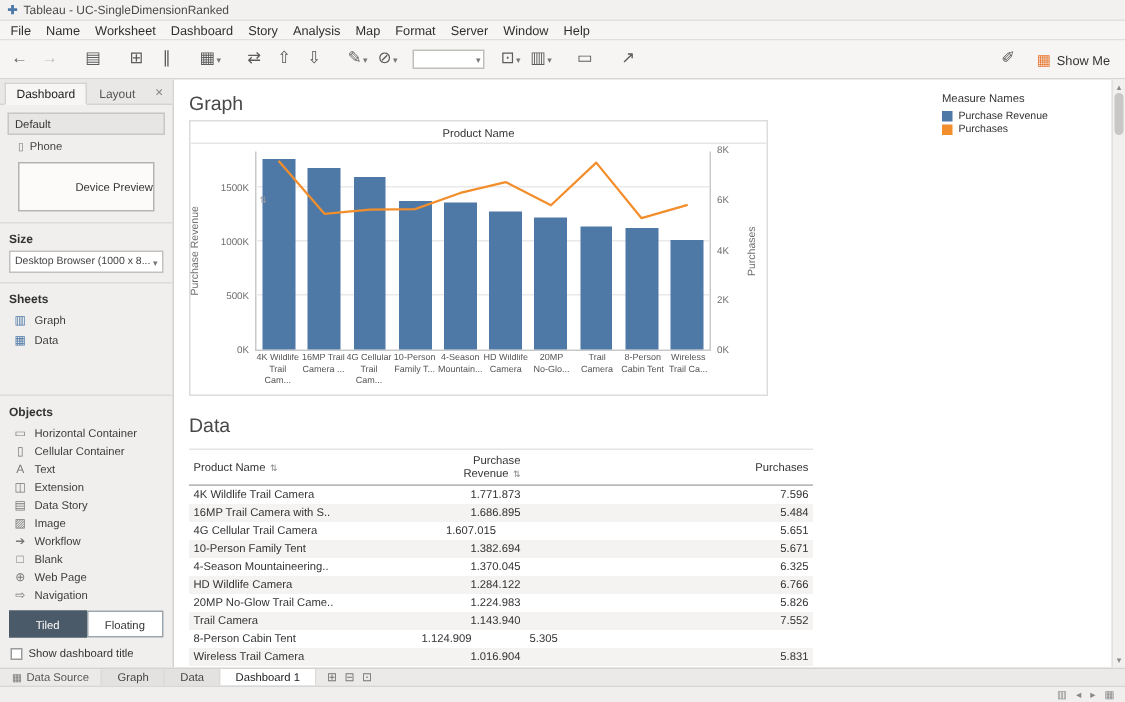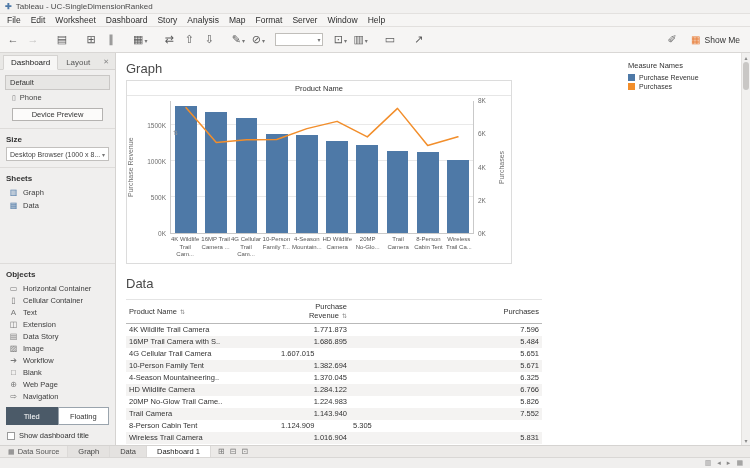--- a/index.html
+++ b/index.html
@@ -28,21 +28,21 @@
 
   
   .sidebar { width:116px; flex:0 0 116px; background:#f0efee; border-right:1px solid #d5d3d1; display:flex; flex-direction:column; overflow:hidden;}
   .side-tabs { display:flex; align-items:flex-end; height:17px; background:#e9e8e6; border-bottom:1px solid #d5d3d1; padding:2px 3px 0 3px; gap:1px; flex:0 0 17px;}
   .side-tab { padding:2px 7px 2px; font-size:8px; color:#555; }
   .side-tab.active { background:#f7f6f5; border:1px solid #d5d3d1; border-bottom:1px solid #f7f6f5; color:#222; margin-bottom:-1px;}
   .side-close { margin-left:auto; font-size:7px; color:#888; padding:0 3px 3px 0;}
   .default-box { margin:5px 5px 0; border:1px solid #c9c7c5; background:#e7e6e4; font-size:7.5px; padding:2px 4px; color:#333;}
   .phone-row { margin:3px 5px 0 12px; font-size:7.5px; display:flex; gap:4px; align-items:center; color:#444;}
   .phone-row .icn { color:#777; font-size:7px; }
-  .device-preview { margin:6px 12px 5px; border:1px solid #b5b3b1; background:#fcfbfa; text-align:center; font-size:7.5px; padding:1px 0; color:#333; font-family:"Liberation Sans",sans-serif;}
+  .device-preview { margin:6px 12px 5px; border:1px solid #b5b3b1; background:#fcfbfa; text-align:right; font-size:7.5px; padding:11px 0; color:#333; font-family:"Liberation Sans",sans-serif;}
   .divider { border-top:1px solid #dedcda; margin:2px 0; }
   .section-label { font-size:8px; font-weight:bold; color:#333; margin:4px 6px 3px; }
   .size-dropdown { margin:0 6px 4px; border:1px solid #c2c0be; background:#fff; font-size:7px; padding:2.5px 3px; display:flex; justify-content:space-between; align-items:center; color:#444; white-space:nowrap; overflow:hidden;}
   .sheet-row { display:flex; gap:5px; font-size:7.5px; padding:2px 9px; align-items:center; color:#3c3c3c;}
   .sheet-row .icn { color:#4e79a7; font-size:8px; width:9px; text-align:center;}
   .spacer { flex:1; }
   .object-row { display:flex; gap:5px; font-size:7.5px; padding:1.5px 9px; align-items:center; color:#3c3c3c; white-space:nowrap; overflow:hidden;}
   .object-row .icn { color:#777; font-size:8px; width:9px; text-align:center; flex:0 0 9px;}
   .tile-float { display:flex; margin:5px 6px 2px; }
   .tf-btn { flex:1; text-align:center; font-size:7.5px; padding:3.5px 0; border:1px solid #9aa4ad; background:#fff; color:#333;}
@@ -105,21 +105,21 @@
 
 <div class="app">
 
   <div class="titlebar">
     <span class="logo">✚</span>
     <span>Tableau - UC-SingleDimensionRanked</span>
   </div>
 
   <div class="menubar">
       <span class="menu-item">File</span>
-      <span class="menu-item">Edit</span>
+      <span class="menu-item">Name</span>
       <span class="menu-item">Worksheet</span>
       <span class="menu-item">Dashboard</span>
       <span class="menu-item">Story</span>
       <span class="menu-item">Analysis</span>
       <span class="menu-item">Map</span>
       <span class="menu-item">Format</span>
       <span class="menu-item">Server</span>
       <span class="menu-item">Window</span>
       <span class="menu-item">Help</span>
     </div>
@@ -353,21 +353,21 @@
               <td style="text-align: right;">1.771.873</td>
               <td style="text-align: right;">7.596</td>
             </tr>
             <tr>
               <td style="text-align: left;">16MP Trail Camera with S..</td>
               <td style="text-align: right;">1.686.895</td>
               <td style="text-align: right;">5.484</td>
             </tr>
             <tr>
               <td style="text-align: left;">4G Cellular Trail Camera</td>
-              <td style="text-align: left;">1.607.015</td>
+              <td style="text-align: center;">1.607.015</td>
               <td style="text-align: right;">5.651</td>
             </tr>
             <tr>
               <td style="text-align: left;">10-Person Family Tent</td>
               <td style="text-align: right;">1.382.694</td>
               <td style="text-align: right;">5.671</td>
             </tr>
             <tr>
               <td style="text-align: left;">4-Season Mountaineering..</td>
               <td style="text-align: right;">1.370.045</td>

